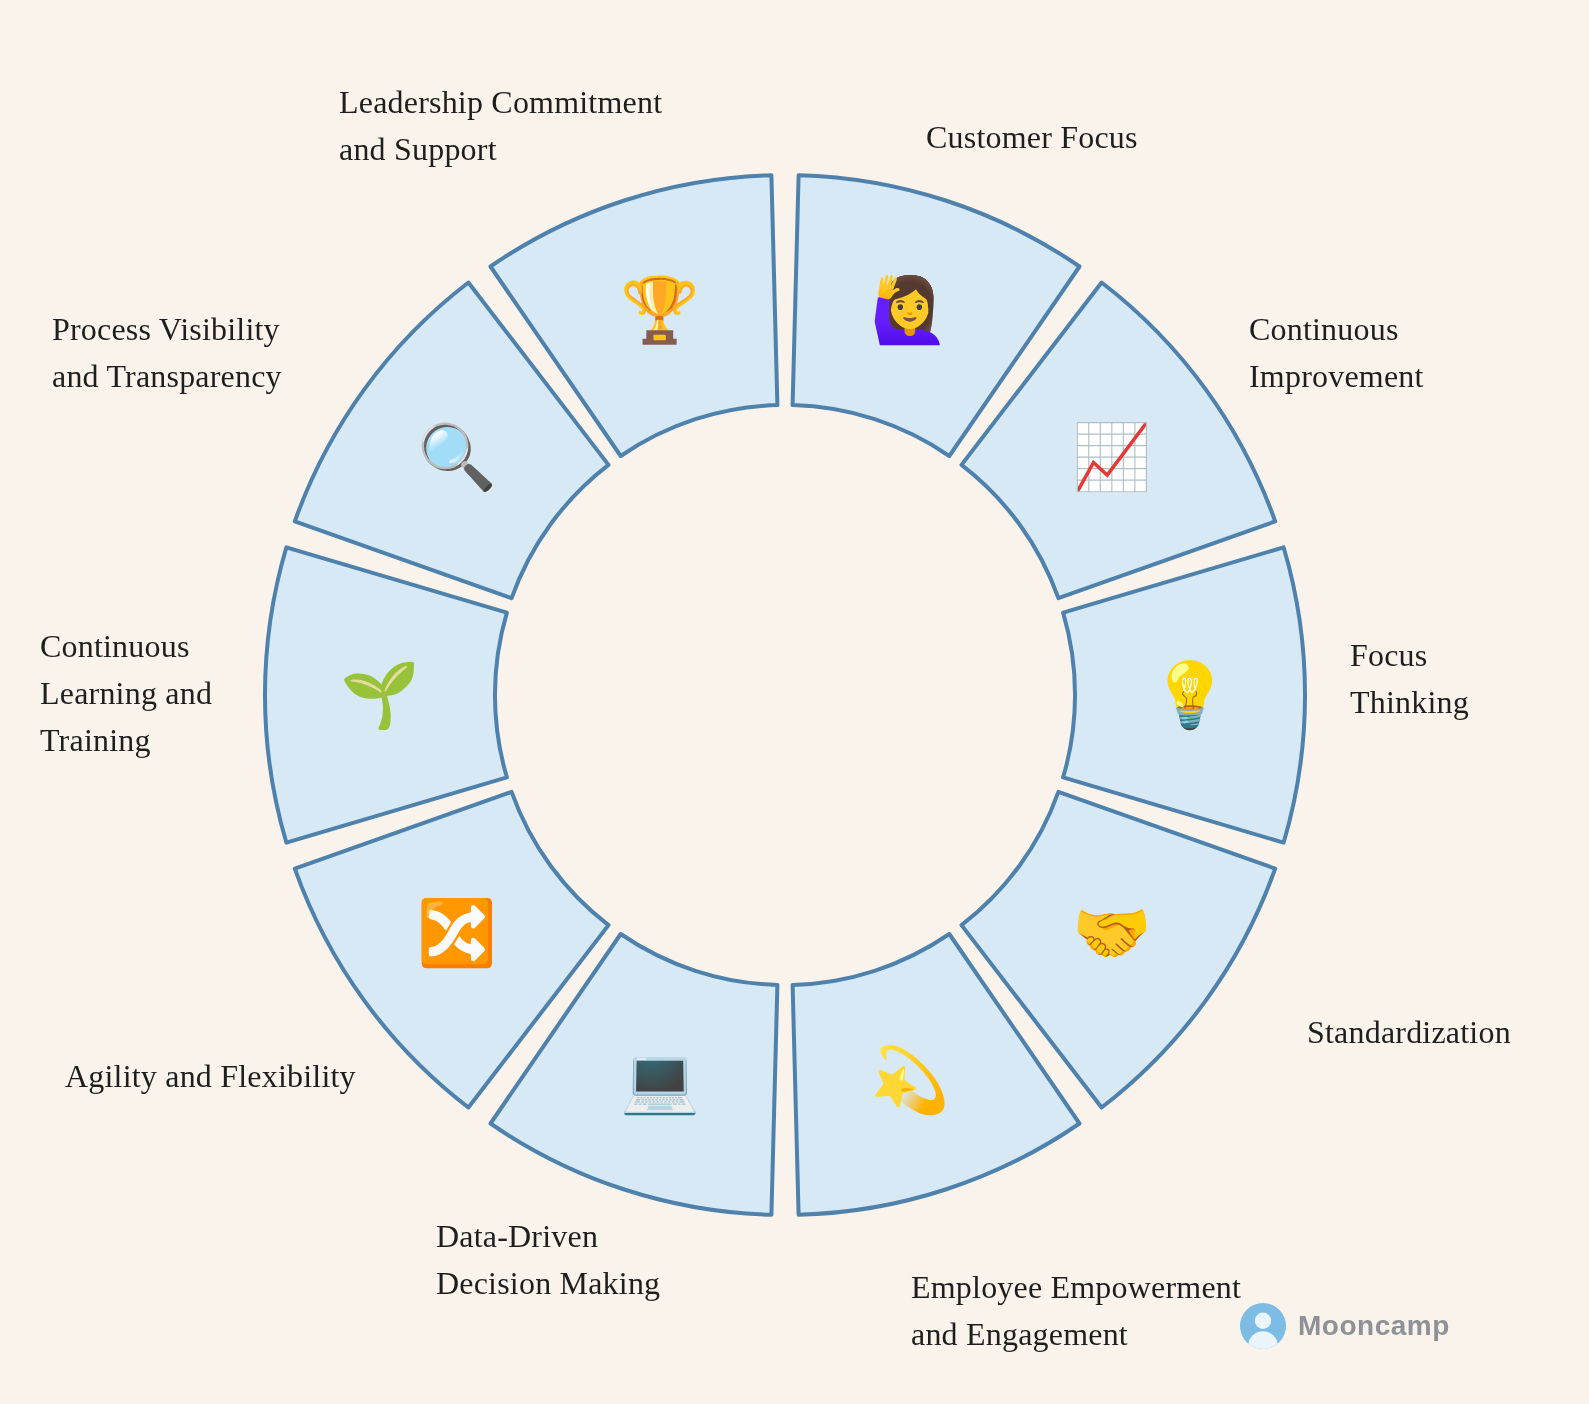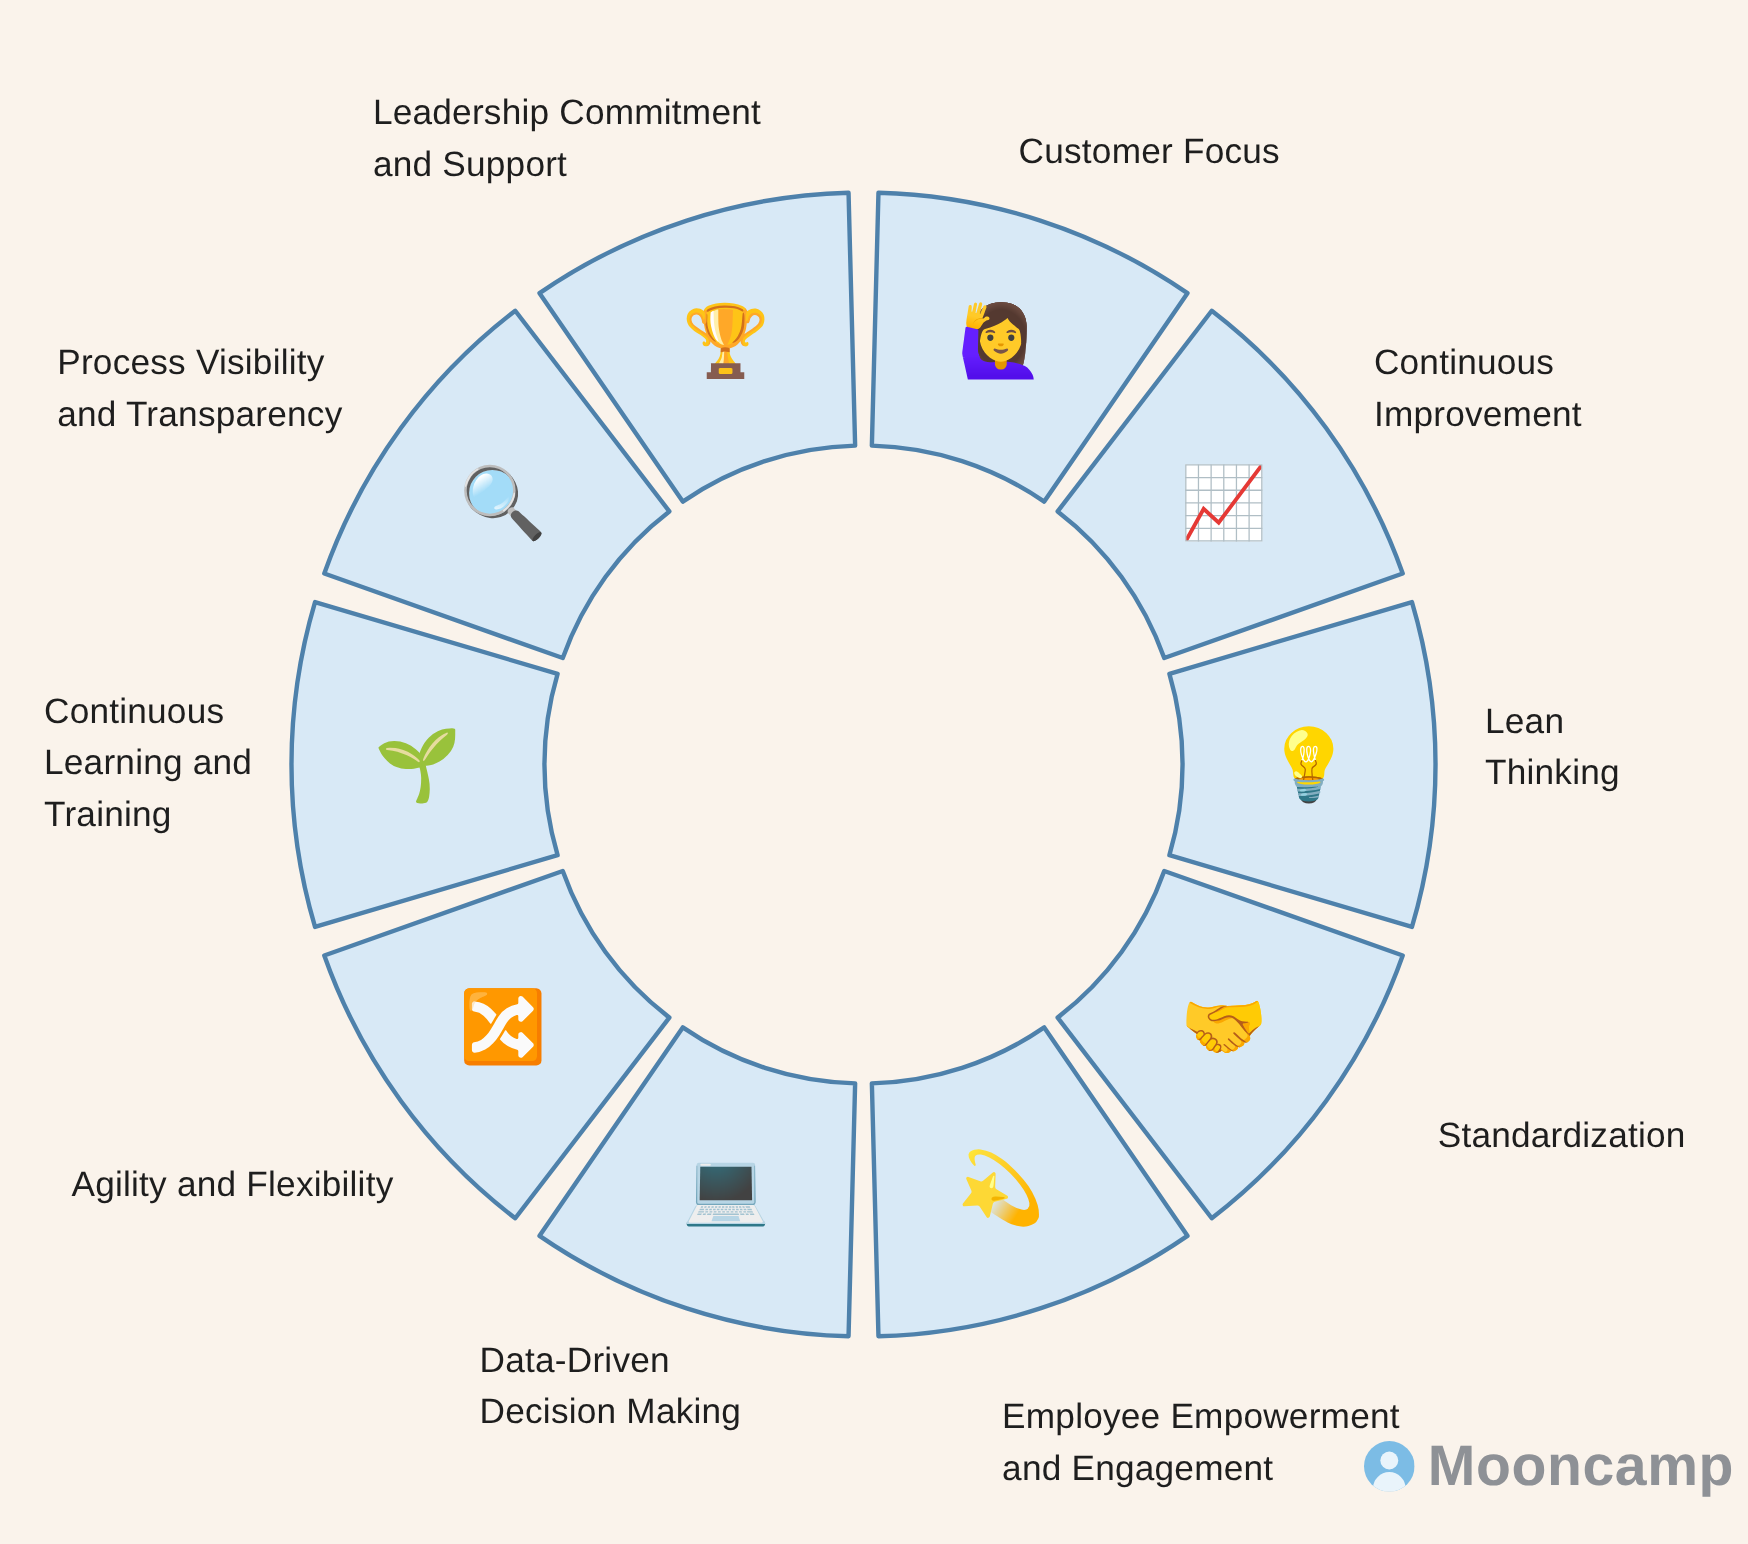--- a/index.html
+++ b/index.html
@@ -42,20 +42,21 @@
     dominant-baseline:central;
   }
   .label{
     position:absolute;
     font-size:32px;
     line-height:47px;
     font-weight:500;
     color:var(--label);
     white-space:pre-line;
     letter-spacing:0.2px;
+    font-family:Liberation Serif, serif;
   }
   .pos-0{left:926px;top:114px;}
   .pos-1{left:1249px;top:306px;}
   .pos-2{left:1350px;top:632px;}
   .pos-3{left:1307px;top:1009px;}
   .pos-4{left:911px;top:1264px;}
   .pos-5{left:436px;top:1213px;}
   .pos-6{left:65px;top:1053px;}
   .pos-7{left:40px;top:623px;}
   .pos-8{left:52px;top:294px;margin-top:12px;}
@@ -65,21 +66,21 @@
     left:1240px;top:1303px;
     display:flex;
     align-items:center;
     gap:12px;
   }
   .brand-logo{
     width:46px;height:46px;
     display:block;
   }
   .brand-name{
-    font-size:52px;
+    font-size:28px;
     font-weight:700;
     color:var(--brand);
     letter-spacing:0.5px;
   }
 </style>
 </head>
 <body>
 
 <div class="canvas">
 
@@ -102,21 +103,21 @@
       <text x="380.0" y="695.0" class="segment-icon">🌱</text>
       <path d="M 294.8 521.4 A 520 520 0 0 1 468.4 282.5 L 608.5 464.9 A 290 290 0 0 0 511.6 598.2 Z" class="segment"></path>
       <text x="457.3" y="456.9" class="segment-icon">🔍</text>
       <path d="M 490.5 266.5 A 520 520 0 0 1 771.4 175.2 L 777.4 405.1 A 290 290 0 0 0 620.7 456.0 Z" class="segment"></path>
       <text x="659.8" y="309.8" class="segment-icon">🏆</text>
     </svg>
 
   <div class="label pos-0">Customer Focus</div>
   <div class="label pos-1">Continuous
 Improvement</div>
-  <div class="label pos-2">Lean
+  <div class="label pos-2">Focus
 Thinking</div>
   <div class="label pos-3">Standardization</div>
   <div class="label pos-4">Employee Empowerment
 and Engagement</div>
   <div class="label pos-5">Data-Driven
 Decision Making</div>
   <div class="label pos-6">Agility and Flexibility</div>
   <div class="label pos-7">Continuous
 Learning and
 Training</div>

